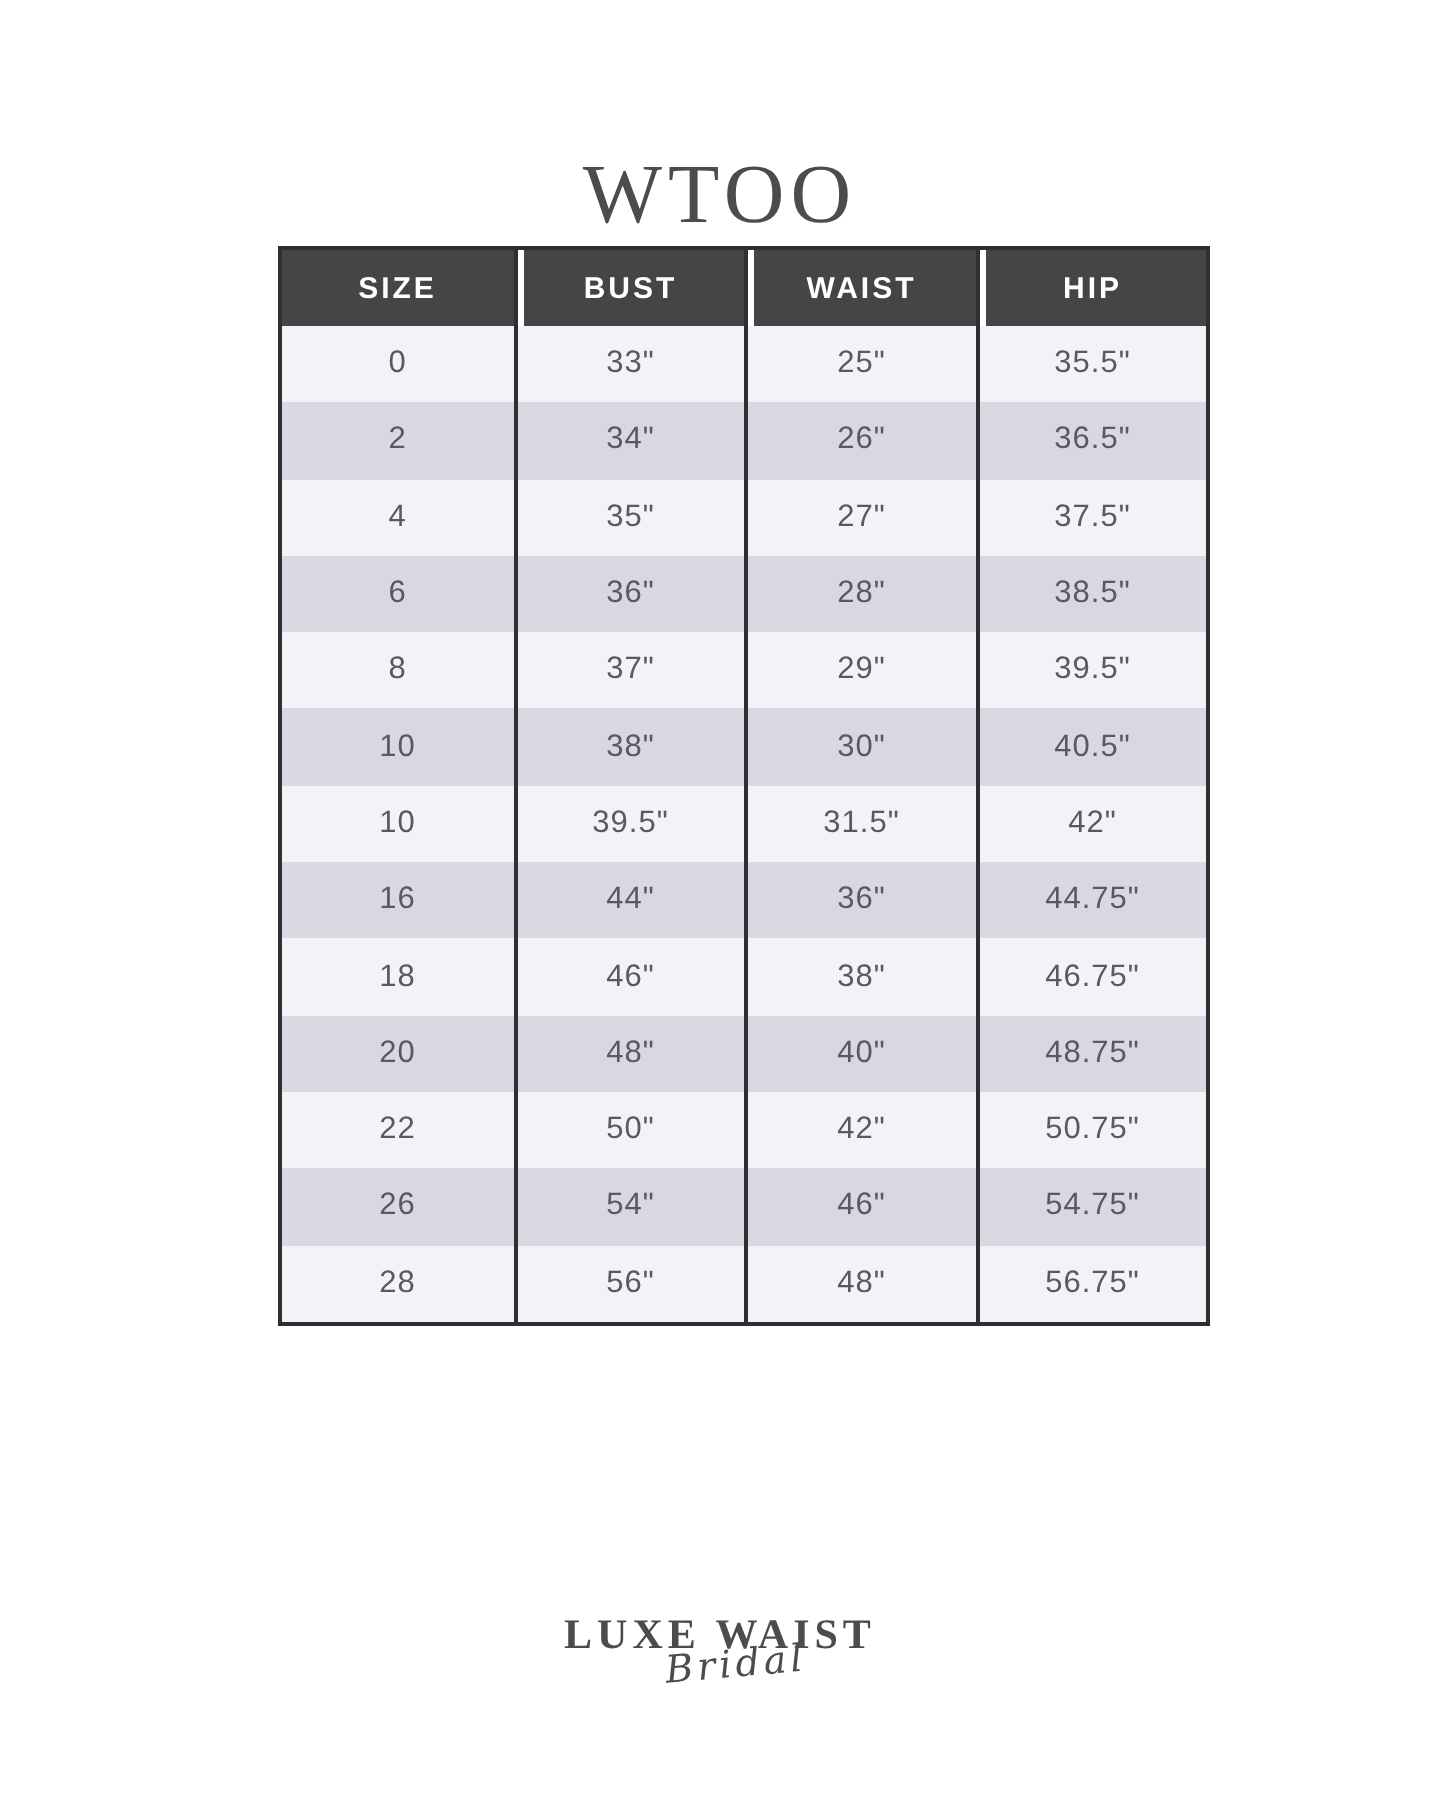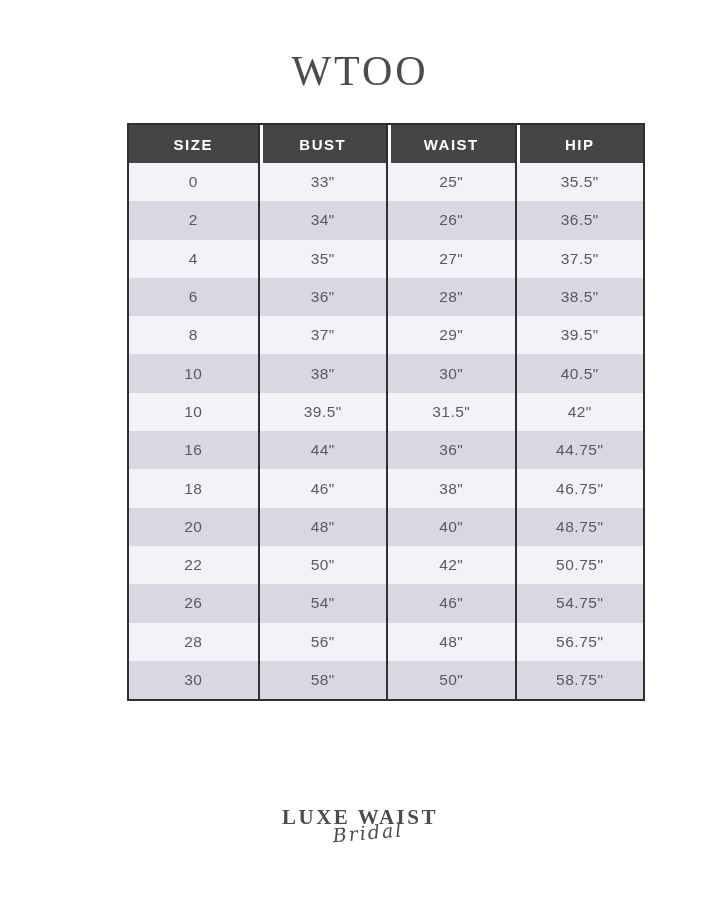--- a/index.html
+++ b/index.html
@@ -9,37 +9,37 @@
   body {
     width: 720px;
     height: 900px;
     position: relative;
     background: #ffffff;
     overflow: hidden;
     font-family: "Liberation Sans", sans-serif;
   }
   .title {
     position: absolute;
-    top: 50px;
+    top: 77px;
     left: 0;
     right: 0;
     margin: 0;
     text-align: center;
     font-family: "Liberation Serif", serif;
     font-weight: normal;
     font-size: 42px;
     line-height: 1;
     letter-spacing: 3px;
     color: var(--title-color, #4c4c4e);
   }
   table.size-table {
     position: absolute;
     top: 123px;
-    left: 127px;
-    width: 518px;
+    left: 139px;
+    width: 466px;
     border-collapse: separate;
     border-spacing: 0;
     border: 2px solid var(--border-color, #2f2f31);
     table-layout: fixed;
   }
   .size-table th {
     background: var(--header-bg, #454547);
     color: var(--header-text, #ffffff);
     height: 38px;
     font-size: 15px;
@@ -198,26 +198,20 @@
       <td>54.75"</td>
     </tr>
 
     <tr>
       <td>28</td>
       <td>56"</td>
       <td>48"</td>
       <td>56.75"</td>
     </tr>
 
-    <tr>
-      <td>30</td>
-      <td>58"</td>
-      <td>50"</td>
-      <td>58.75"</td>
-    </tr>
   </tbody>
   </table>
 
   <div class="logo">
     <div class="logo-main">LUXE WAIST</div>
     <div class="logo-script">Bridal</div>
   </div>
 
 </div>
 

